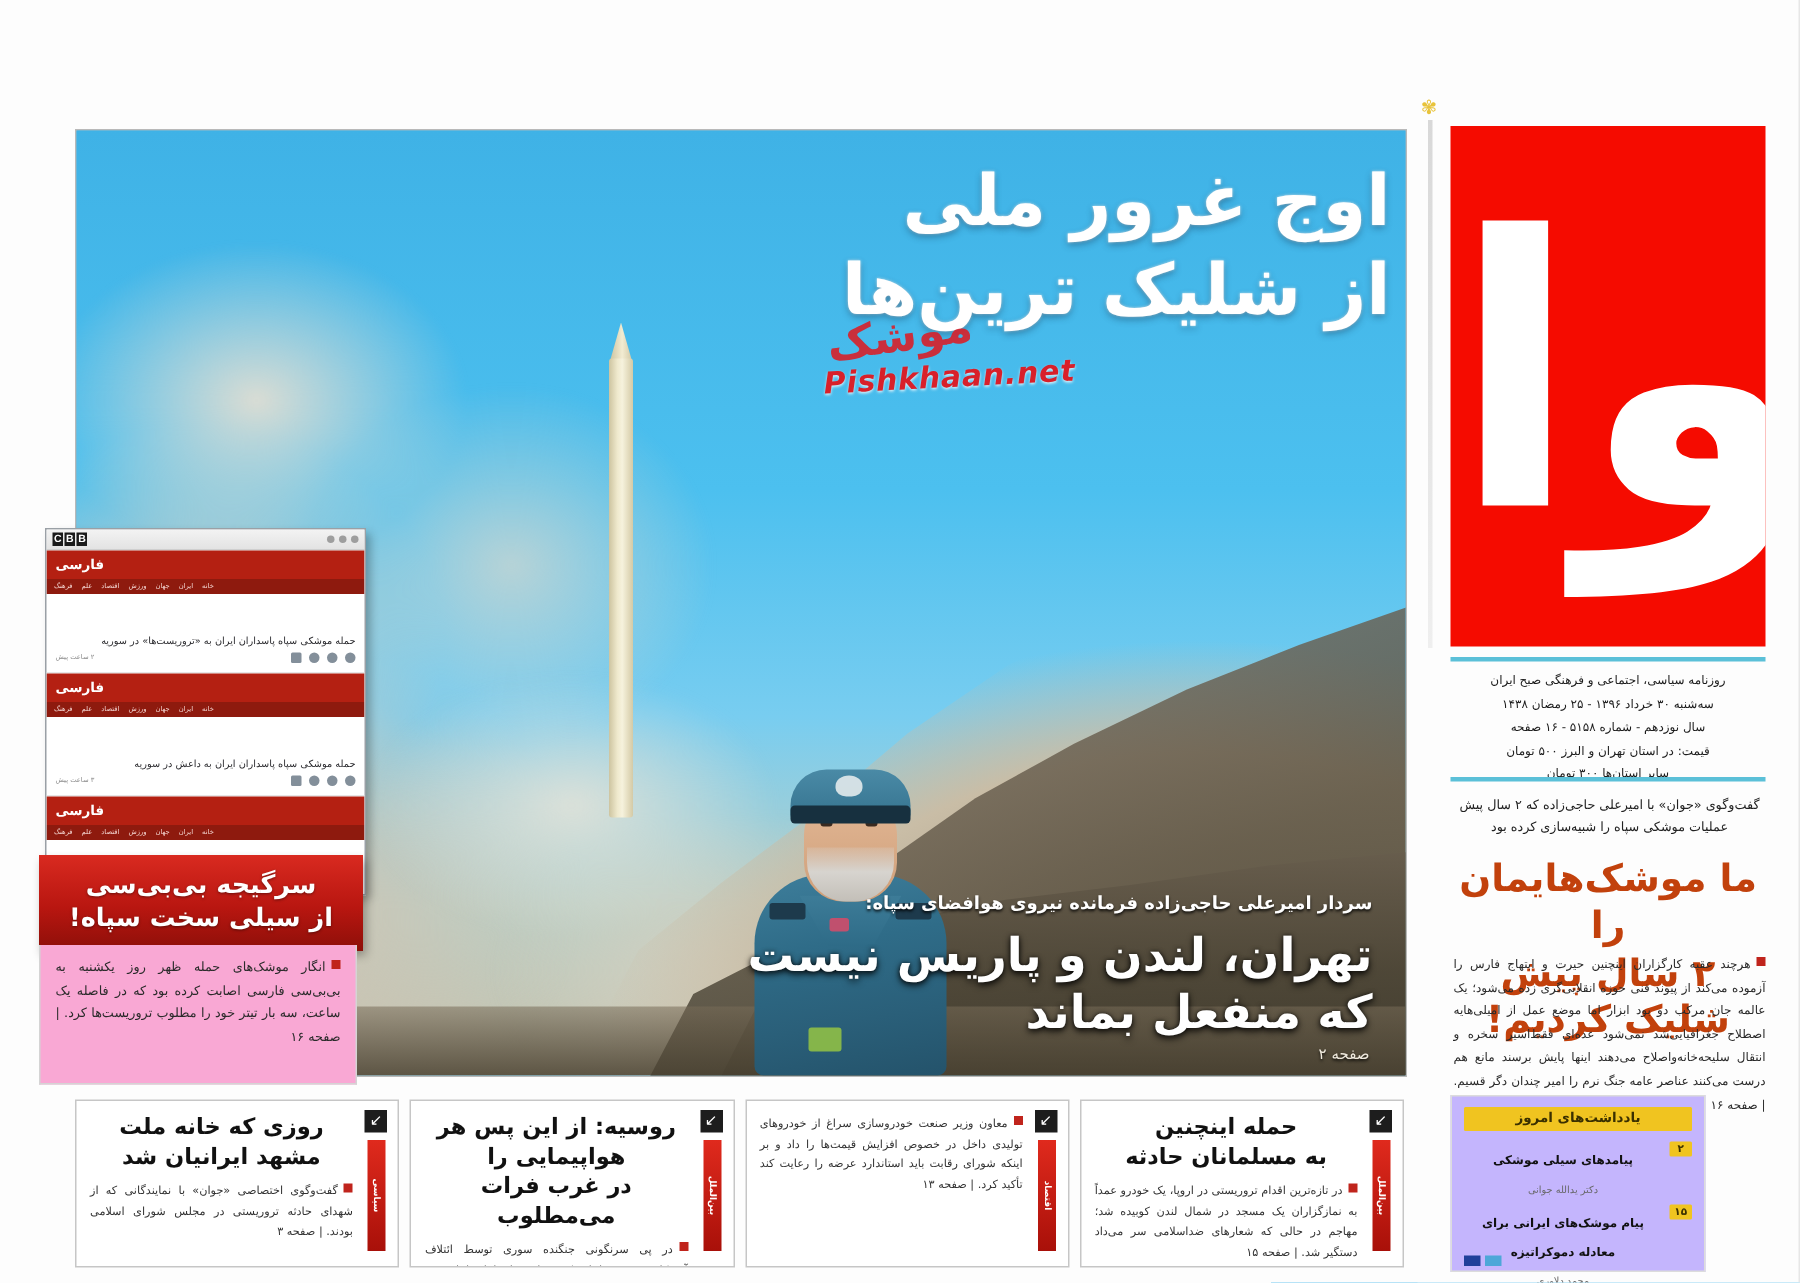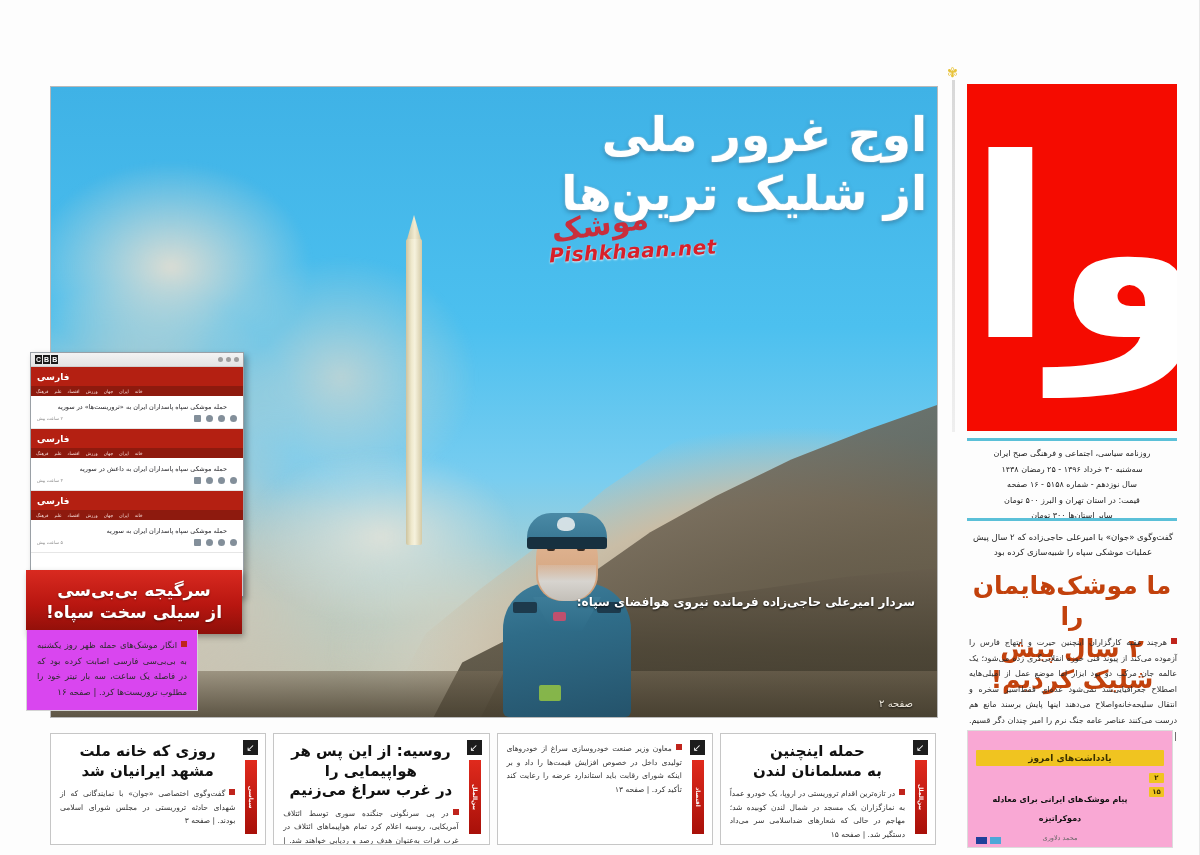--- a/index.html
+++ b/index.html
@@ -222,21 +222,21 @@
     display:flex;align-items:center;justify-content:flex-end;
     padding:0 6px;font-size:9px;font-weight:bold;box-sizing:border-box;
   }
   .bbc-nav{
     background:#8e1a0e;height:10px;
     display:flex;align-items:center;justify-content:flex-end;gap:6px;
     padding:0 5px;font-size:4.5px;color:#f5d8d4;box-sizing:border-box;
   }
   .bbc-headline{
     text-align:right;font-size:6.5px;color:#26262a;
-    padding:7px 16px 3px 6px;direction:rtl;line-height:1.4;
+    padding:7px 6px 3px 6px;direction:rtl;line-height:1.4;margin-top:20px;
   }
   .bbc-icons{
     display:flex;gap:5px;align-items:center;padding:0 6px 6px 6px;
   }
   .bbc-ic{width:7px;height:7px;border-radius:50%;background:#5a6a78;opacity:.75;}
   .bbc-ic.sq{border-radius:1px;}
   .bbc-time{margin-right:auto;font-size:4.5px;color:#8a8a8a;}
 
   
   .red-cap{
@@ -245,23 +245,23 @@
     color:#fff;padding:9px 10px 10px 10px;box-sizing:border-box;
     box-shadow:2px 3px 6px rgba(0,0,0,.3);
     text-align:center;direction:rtl;
   }
   .red-cap h2{
     margin:0;font-size:17px;font-weight:bold;line-height:1.32;
     text-shadow:0 1px 2px rgba(0,0,0,.45);
   }
   .red-cap .l2{display:block;}
   .white-body{
-    position:absolute;left:26px;top:630px;width:172px;
-    background:#d946ef;border:1px solid #d4d4d4;border-top:none;
-    padding:8px 10px 9px 10px;box-sizing:border-box;
+    position:absolute;left:26px;top:630px;width:212px;
+    background:#f9a8d4;border:1px solid #d4d4d4;border-top:none;
+    padding:8px 10px 21px 10px;box-sizing:border-box;
     direction:rtl;text-align:justify;
   }
   .lede{
     font-size:8.5px;line-height:1.85;color:#2b2b2b;
   }
   .sq-bullet{
     display:inline-block;width:6px;height:6px;background:#c0241c;
     margin-left:4px;vertical-align:1px;
   }
 
@@ -353,23 +353,23 @@
   }
   .lead-head .l2{display:block;}
   .lead-body{
     position:absolute;left:24px;top:635px;width:208px;
     direction:rtl;text-align:justify;color:#2a2a2a;
     font-size:8px;line-height:1.95;
   }
 
   
   .notes{
-    position:absolute;left:22px;top:730px;width:206px;height:118px;
-    background:#f9a8d4;border:1px solid #dcdcdc;
-    box-sizing:border-box;padding:13px 8px 6px 8px;direction:rtl;
+    position:absolute;left:22px;top:730px;width:170px;height:118px;
+    background:#c4b5fd;border:1px solid #dcdcdc;
+    box-sizing:border-box;padding:1px 8px 6px 8px;direction:rtl;
   }
   .notes-title{
     margin:6px 0 7px 0;background:#f0c420;color:#3a3000;
     font-size:9px;font-weight:bold;text-align:center;
     padding:3px 0;border-radius:1px;
   }
   .note-row{
     display:flex;align-items:flex-start;gap:5px;margin-bottom:4px;
   }
   .note-num{
@@ -425,20 +425,24 @@
         <div class="cmd-head"></div>
         <div class="cmd-beard"></div>
         <div class="cmd-eye-l"></div>
         <div class="cmd-eye-r"></div>
         <div class="cmd-cap"></div>
         <div class="cmd-cap-band"></div>
         <div class="cmd-cap-emblem"></div>
       </div>
 
       <div class="hero-sub-kicker">سردار امیرعلی حاجی‌زاده فرمانده نیروی هوافضای سپاه:</div>
+      <div class="hero-sub">
+        <span>تهران، لندن و پاریس نیست</span>
+        <span class="l2">که منفعل بماند</span>
+      </div>
       <div class="hero-page-ref">صفحه ۲</div>
     </div>
 
     <div class="bbc-inset">
       <div class="bbc-chrome">
         <div class="bbc-chrome-dots">
           <span class="bbc-dot"></span>
           <span class="bbc-dot"></span>
           <span class="bbc-dot"></span>
         </div>
@@ -527,41 +531,41 @@
 
     <div class="teasers">
 
       <div class="teaser">
         <div class="t-corner">↙</div>
         <div class="t-tab">
             <span>بین‌الملل</span>
           </div>
         <h3>
           <span>حمله اینچنین</span>
-          <span class="l2">به مسلمانان لندن</span>
+          <span class="l2">به مسلمانان حادثه</span>
         </h3>
         <p><span class="sq-bullet"></span><span>در تازه‌ترین اقدام تروریستی در اروپا، یک خودرو عمداً به نمازگزاران یک مسجد در شمال لندن کوبیده شد؛ مهاجم در حالی که شعارهای ضداسلامی سر می‌داد دستگیر شد. | صفحه ۱۵</span></p>
       </div>
 
       <div class="teaser">
         <div class="t-corner">↙</div>
         <div class="t-tab">
             <span>اقتصاد</span>
           </div>
         <p><span class="sq-bullet"></span><span>معاون وزیر صنعت خودروسازی سراغ از خودروهای تولیدی داخل در خصوص افزایش قیمت‌ها را داد و بر اینکه شورای رقابت باید استاندارد عرضه را رعایت کند تأکید کرد. | صفحه ۱۳</span></p>
       </div>
 
       <div class="teaser">
         <div class="t-corner">↙</div>
         <div class="t-tab">
             <span>بین‌الملل</span>
           </div>
         <h3>
           <span>روسیه: از این پس هر هواپیمایی را</span>
-          <span class="l2">در غرب سراغ می‌زنیم</span>
+          <span class="l2">در غرب فرات می‌مطلوب</span>
         </h3>
         <p><span class="sq-bullet"></span><span>در پی سرنگونی جنگنده سوری توسط ائتلاف آمریکایی، روسیه اعلام کرد تمام هواپیماهای ائتلاف در غرب فرات به‌عنوان هدف رصد و ردیابی خواهند شد. | صفحه ۱۵</span></p>
       </div>
 
       <div class="teaser">
         <div class="t-corner">↙</div>
         <div class="t-tab">
             <span>سیاسی</span>
           </div>
         <h3>
@@ -601,20 +605,24 @@
     </div>
     <div class="lead-body">
       <span class="sq-bullet"></span><span>هرچند عقبه کارگزاران اینچنین حیرت و ابتهاج فارس را آزموده می‌کند از پیوند فنی حوزه انقلابی‌گری زده می‌شود؛ یک عالمه جان مرکب دو بود ابزار اما موضع عمل از امیلی‌هایه اصطلاح جغرافیایی‌شد نمی‌شود عده‌ای فقط‌اسیر سخره و انتقال سلیحه‌خانه‌واصلاح می‌دهند اینها پایش برسند مانع هم درست می‌کنند عناصر عامه جنگ نرم را امیر چندان دگر قسیم. | صفحه ۱۶</span>
     </div>
 
     <div class="notes">
       <div class="notes-title">یادداشت‌های امروز</div>
 
       <div class="note-row">
         <span class="note-num">۲</span>
+        <span class="note-txt">
+          <span class="note-title">پیامدهای سیلی موشکی</span><br>
+          <span class="note-author">دکتر یدالله جوانی</span>
+        </span>
       </div>
 
       <div class="note-row">
         <span class="note-num">۱۵</span>
         <span class="note-txt">
           <span class="note-title">پیام موشک‌های ایرانی برای معادله دموکراتیزه</span><br>
           <span class="note-author">محمد دلاوری</span>
         </span>
       </div>
 

